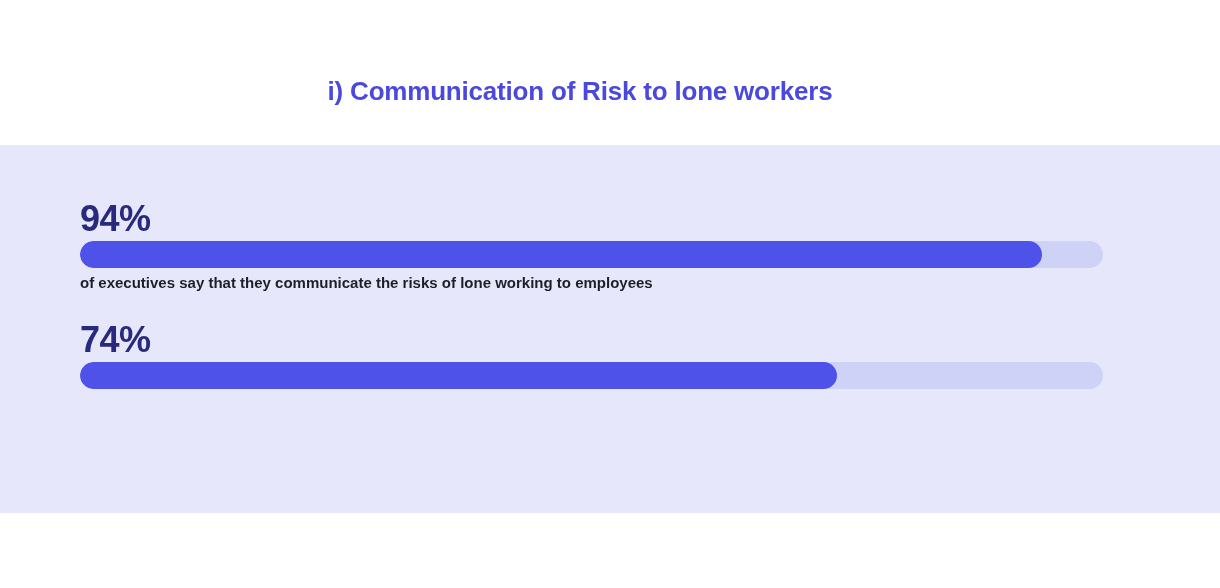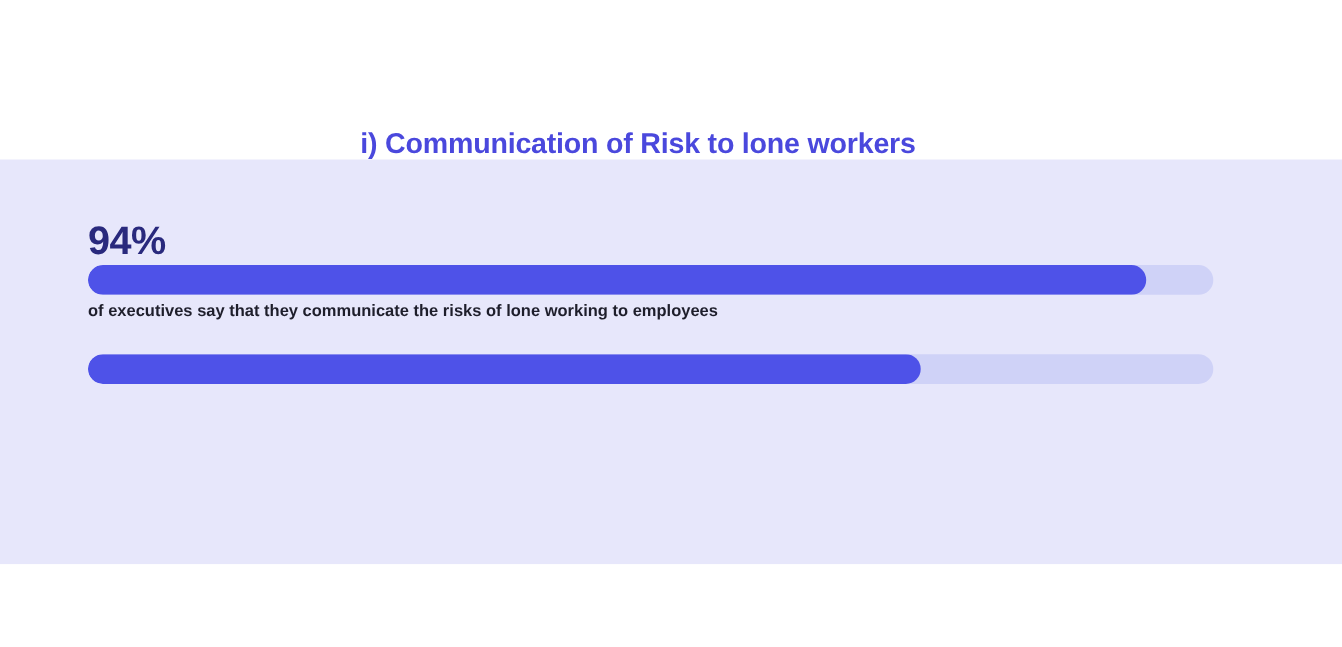--- a/index.html
+++ b/index.html
@@ -21,21 +21,21 @@
   }
   .page {
     width: 1220px;
     height: 588px;
     display: flex;
     flex-direction: column;
   }
   .header {
     height: 145px;
     display: flex;
-    align-items: flex-end;
+    align-items: center;
     justify-content: center;
     padding-top: 38px;
     padding-right: 60px; 
   }
   .chart-title {
     font-size: 26px;
     font-weight: 700;
     letter-spacing: -0.2px;
     color: var(--title-color);
     line-height: 1.1;
@@ -96,20 +96,21 @@
 
     <div class="stat">
       <div class="percent">94%</div>
       <div class="bar-track">
         <div class="bar-fill" style="width: 94%;"></div>
       </div>
       <div class="caption">of executives say that they communicate the risks of lone working to employees</div>
     </div>
 
     <div class="stat">
+      <div class="percent">74%</div>
       <div class="bar-track">
         <div class="bar-fill" style="width: 74%;"></div>
       </div>
     </div>
 
   </div>
 
   <div class="footer-space"></div>
 
 </div>

